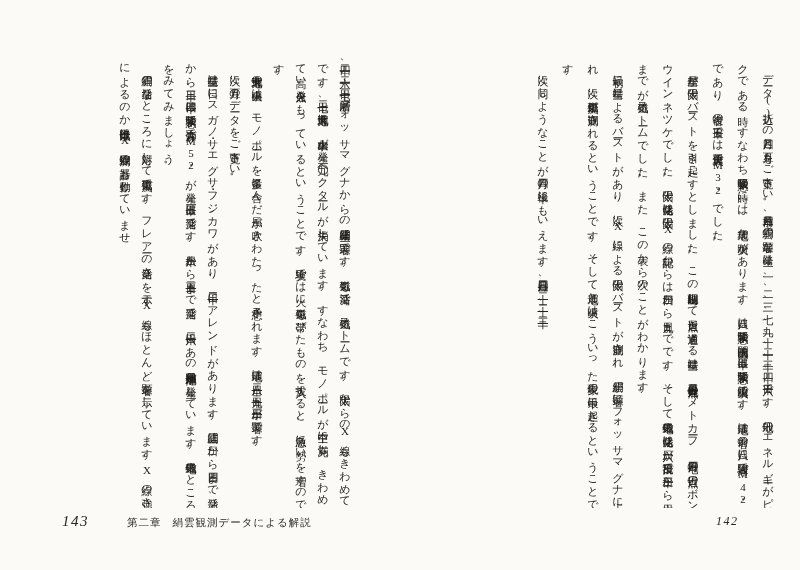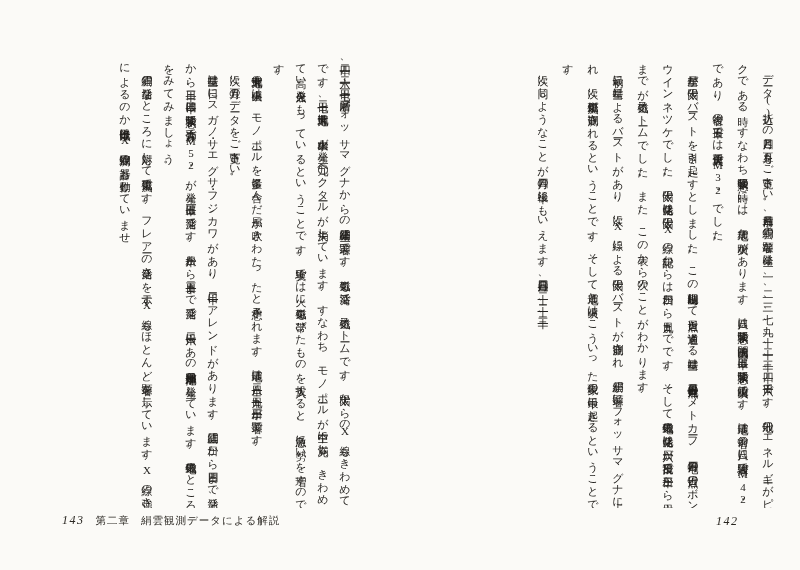--- a/index.html
+++ b/index.html
@@ -66,27 +66,27 @@
   .runner {
     position: absolute;
     left: 62px;
     top: 513px;
     font-size: 10.5px;
     color: #2a2722;
     white-space: nowrap;
   }
   .runner .folio-num {
     font-style: italic;
-    font-size: 12px;
+    font-size: 15px;
     letter-spacing: 1.5px;
-    margin-right: 11px;
   }
   .runner .chapter-label {
     margin-right: 11px;
     letter-spacing: 1px;
+    margin-left: 38px;
   }
   .runner .chapter-title {
     letter-spacing: 1px;
     text-align: center;
   }
 </style>
 </head>
 <body>
 
 <div class="spread">

